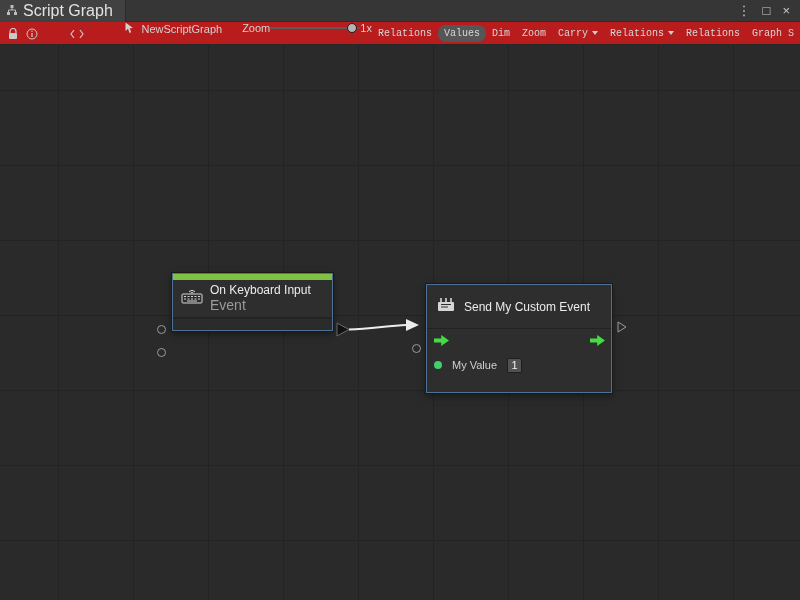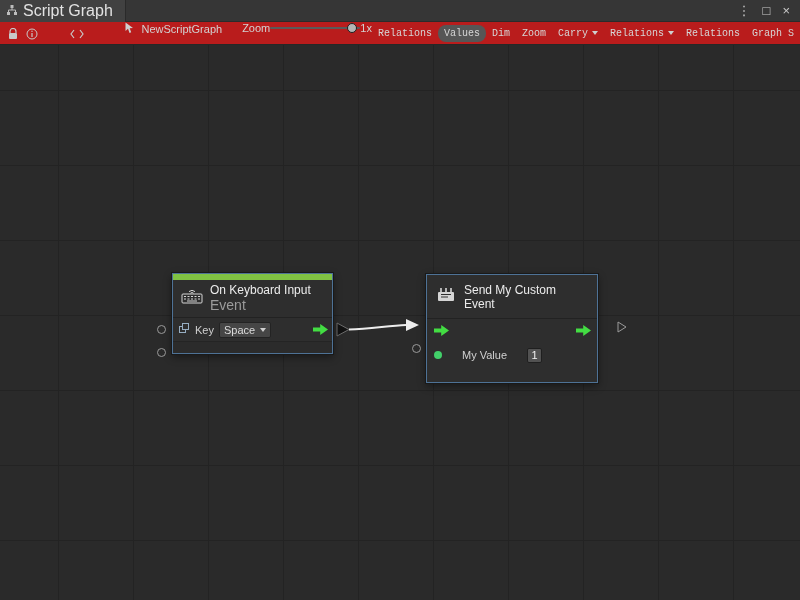--- a/index.html
+++ b/index.html
@@ -70,21 +70,21 @@
   }
   .wires { position:absolute; top:0; left:0; width:800px; height:555px; pointer-events:none; }
 
   
   .node {
     position:absolute; background:#2e2e2e;
     border:1px solid #4e7296;
     box-shadow:0 0 0 1px #191919, 0 3px 8px rgba(0,0,0,.45);
   }
   .node-keyboard { left:172px; top:228px; width:161px; }
-  .node-event    { left:426px; top:229px; width:172px; }
+  .node-event    { left:426px; top:239px; width:186px; }
 
   .accent-bar { height:6px; background:#7fc243; }
 
   .kb-header {
     display:flex; align-items:center; gap:7px; padding:12px 8px; height:38px;
     border-bottom:1px solid #222;
   }
   .hdr-text { display:flex; flex-direction:column; line-height:1.15; }
   .node-title { font-size:12px; color:#ececec; }
   .node-sub { font-size:14px; color:#9b9b9b; }
@@ -100,21 +100,21 @@
     background:#464646; border:1px solid #232323; border-radius:2px;
     color:#dcdcdc; font-size:11px; padding:0 4px; height:16px;
     display:inline-flex; align-items:center; gap:5px; cursor:default;
   }
 
   .ev-header {
     display:flex; align-items:center; gap:9px; padding:6px 10px; height:44px;
     border-bottom:1px solid #222;
   }
   .ev-row {
-    display:flex; align-items:center; gap:20px; padding:0 7px; height:24px;
+    display:flex; align-items:center; gap:10px; padding:0 7px; height:24px;
     position:relative; font-size:11px; color:#d0d0d0;
   }
   .ev-row .ctl-out { position:absolute; right:6px; top:6px; }
   .ev-footer { height:15px; }
 
   .value-dot { width:8px; height:8px; border-radius:50%; background:#42d06a; }
   .value-box {
     min-width:15px; height:15px; background:#525252; border:1px solid #1f1f1f;
     border-radius:2px; color:#f2f2f2; font-size:11px; text-align:center;
     line-height:13px; padding:0 3px;
@@ -227,38 +227,20 @@
             <path d="M9.5 4.2 q1.5 -1.4 3 0" stroke="#d5d5d5" fill="none"></path>
             <rect x="1" y="5" width="20" height="9" rx="1" fill="none" stroke="#d5d5d5"></rect>
             <path d="M3 7.5h2 M6.5 7.5h2 M10 7.5h2 M13.5 7.5h2 M17 7.5h2 M3 10h2 M6.5 10h2 M10 10h2 M13.5 10h2 M17 10h2 M6 12h10" stroke="#d5d5d5"></path>
           </svg>
         </span>
         <span class="hdr-text">
           <span class="node-title">On Keyboard Input</span>
           <span class="node-sub">Event</span>
         </span>
       </div>
-      <div class="kb-row">
-        <span>
-          <svg width="11" height="11" viewBox="0 0 11 11">
-            <rect x="0.5" y="3.5" width="6" height="6" fill="none" stroke="#97aec2"></rect>
-            <rect x="3.5" y="0.5" width="6" height="6" fill="#2e2e2e" stroke="#97aec2"></rect>
-          </svg>
-        </span>
-        <span>Key</span>
-        <span class="dropdown">
-          <span>Space</span>
-          <span class="caret"></span>
-        </span>
-        <span class="ctl-out">
-          <svg width="15" height="11" viewBox="0 0 15 11">
-              <path d="M0 3.5 H7.2 V0 L15 5.5 L7.2 11 V7.5 H0 Z" fill="#43dd43"></path>
-            </svg>
-        </span>
-      </div>
       <div class="kb-footer"></div>
     </div>
 
     <div class="node node-event">
       <div class="ev-header">
         <span>
           <svg width="18" height="16" viewBox="0 0 18 16">
             <path d="M4 5 V1 M9 5 V1 M14 5 V1" stroke="#d5d5d5" stroke-width="1.6"></path>
             <rect x="1" y="5" width="16" height="9" rx="1" fill="#d5d5d5"></rect>
             <path d="M4 7.5 h10 M4 10 h7" stroke="#2e2e2e"></path>

